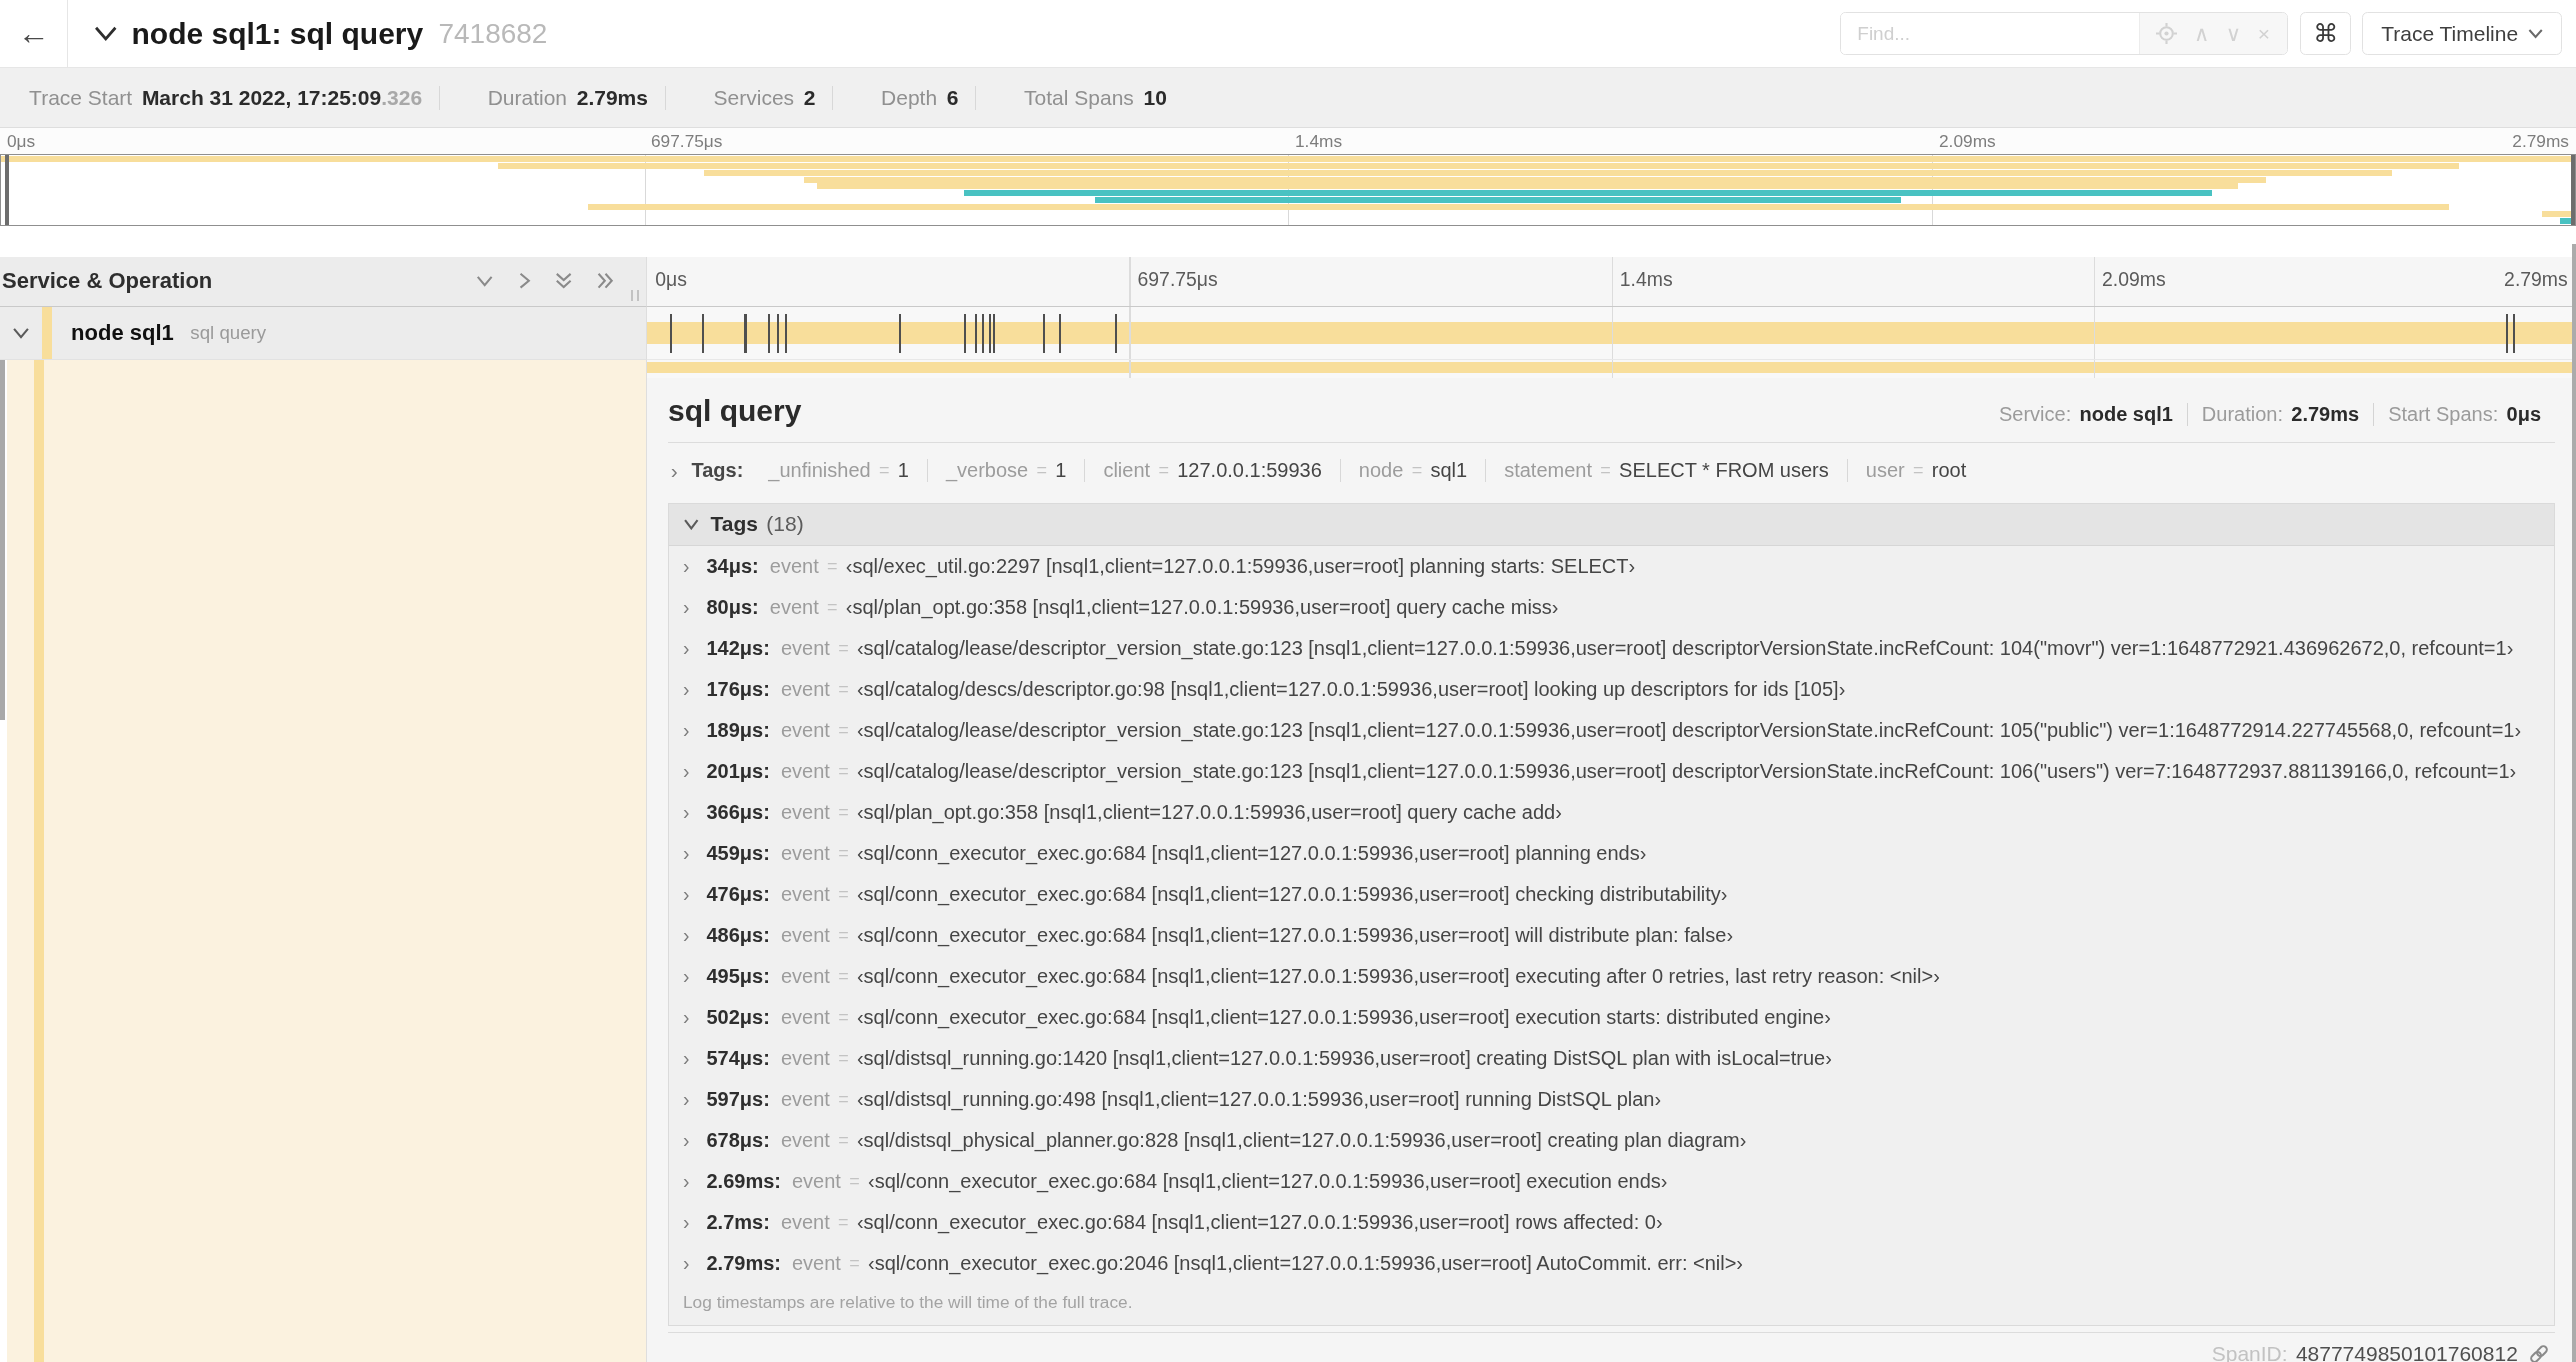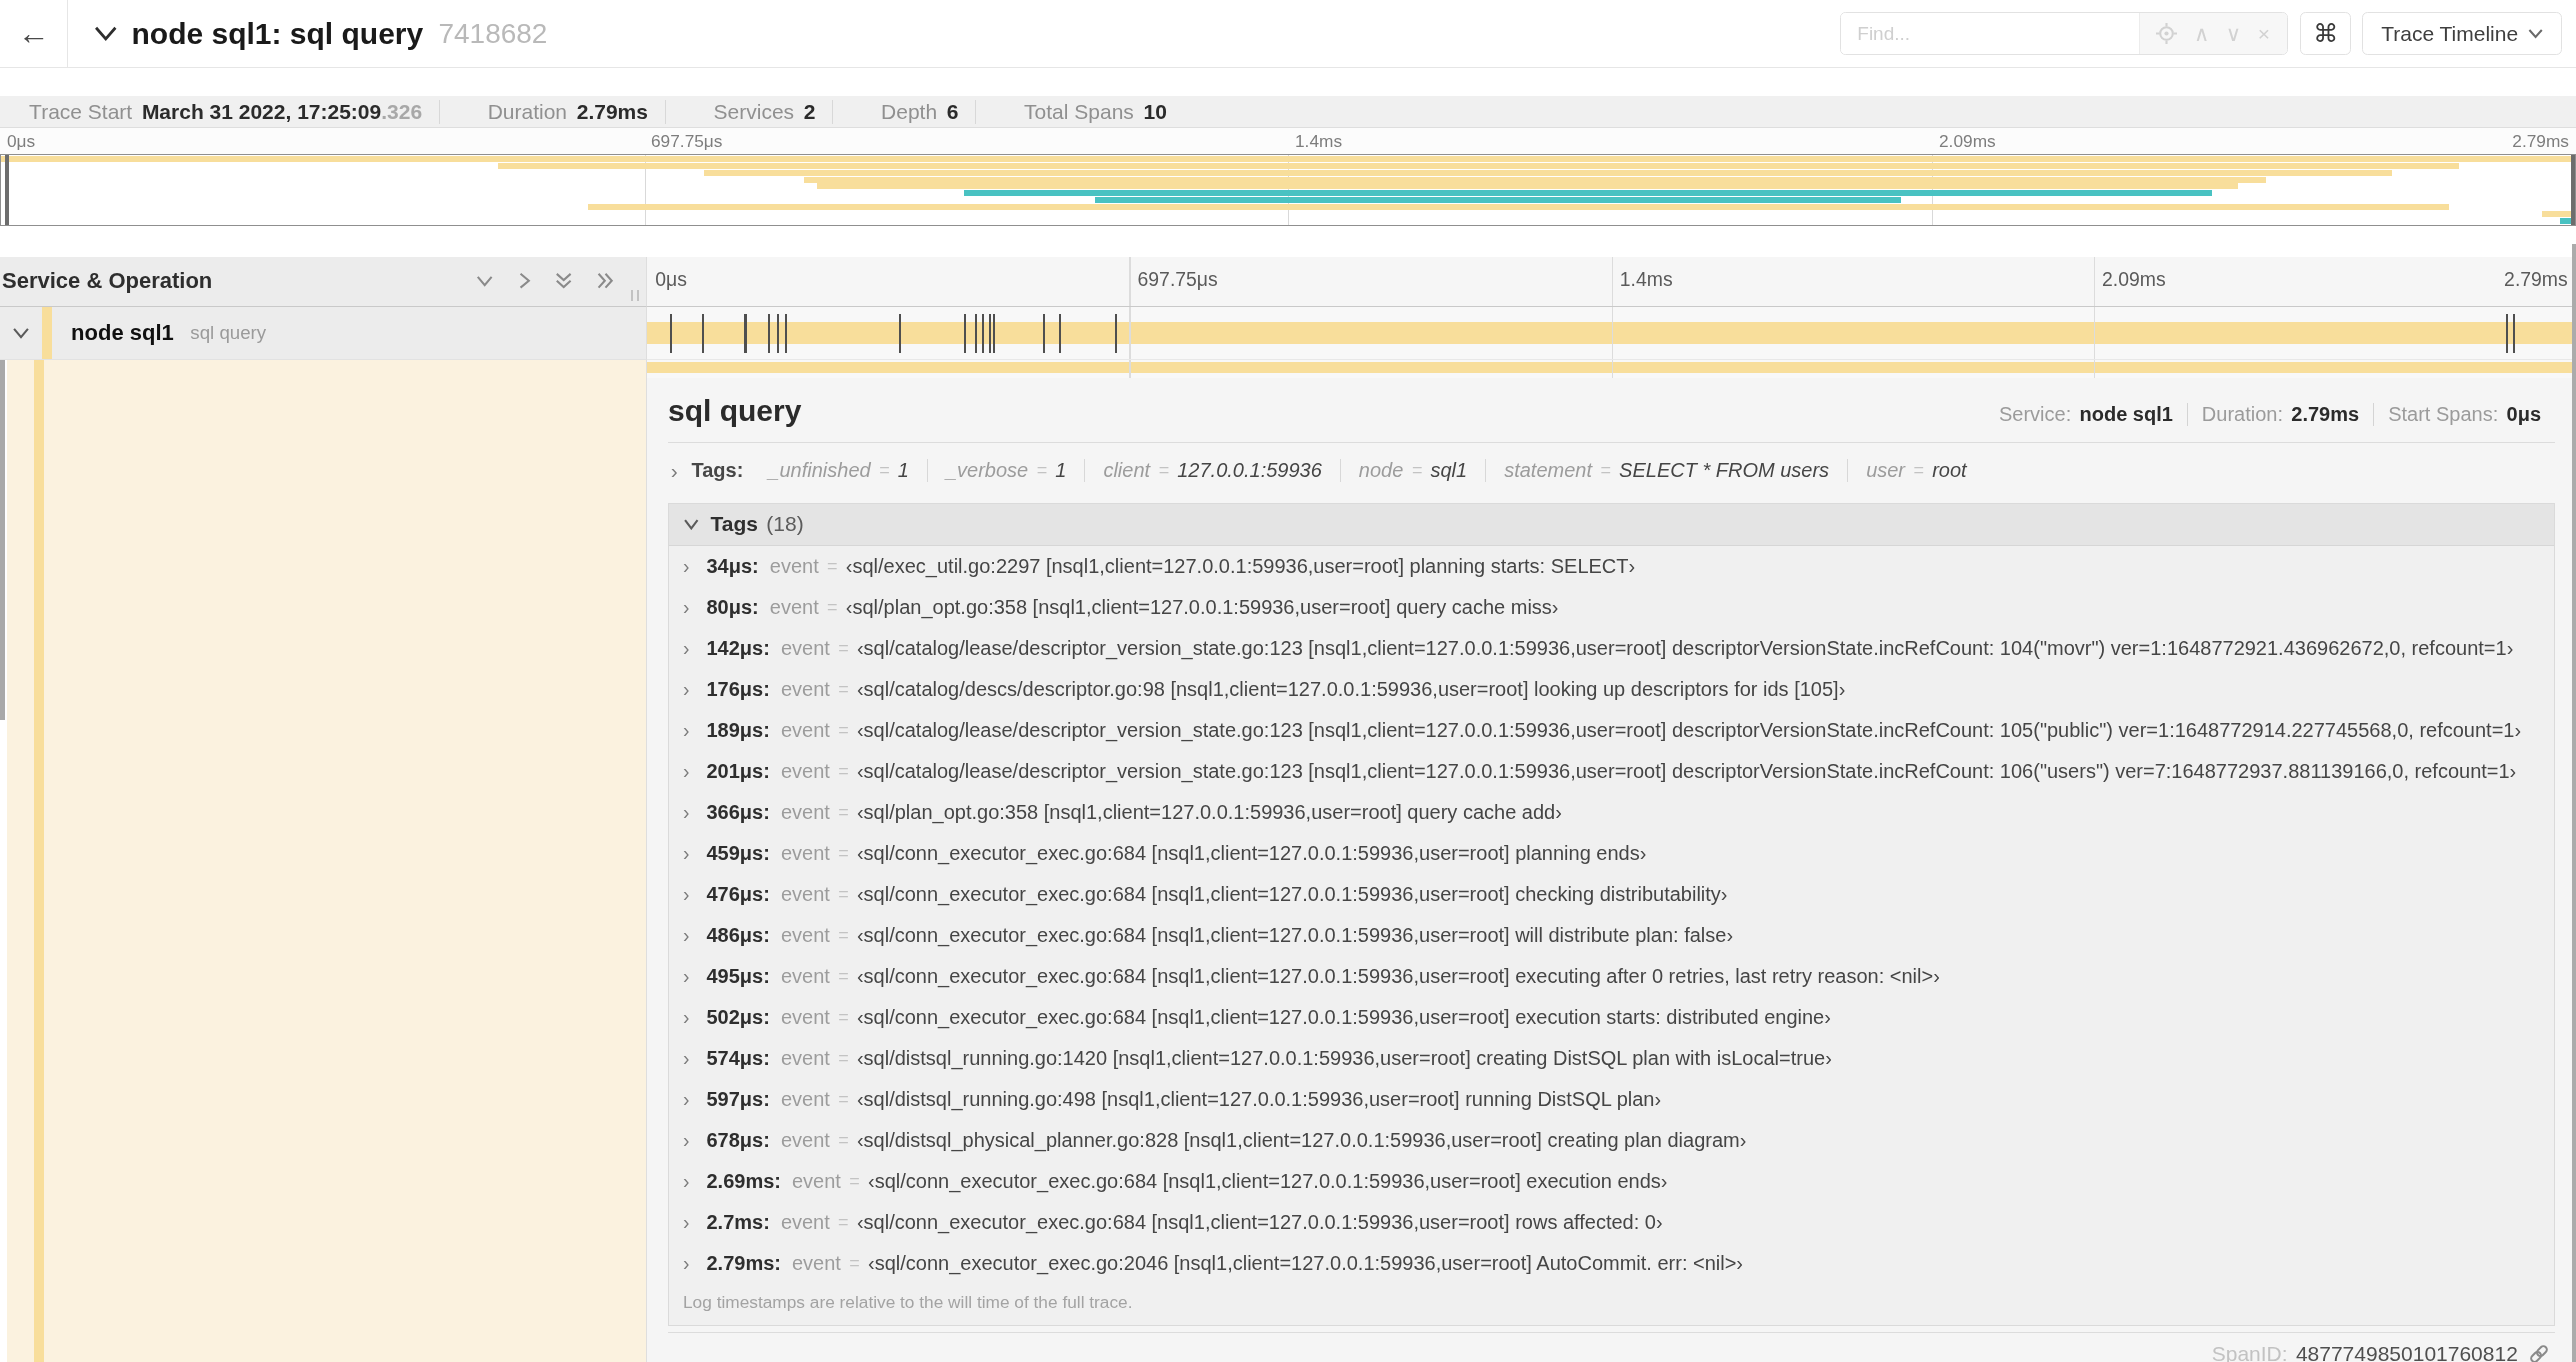--- a/index.html
+++ b/index.html
@@ -23,21 +23,21 @@
                 font-family:"Liberation Sans", sans-serif; color:#444; background:#fff; }
   .find-input::placeholder { color:#cfcfcf; }
   .find-btns { width:148px; background:#f7f7f7; border-left:1.4px solid #ececec; display:flex; align-items:center; justify-content:space-evenly; }
   .find-btns .fbtn { display:flex; align-items:center; justify-content:center; color:#d2d2d2; font-size:21px; }
   .cmd-btn { width:51px; height:43px; border:1.4px solid #e2e2e2; border-radius:5.5px; background:#fff;
              display:flex; align-items:center; justify-content:center; font-size:25px; color:#3a3a3a; margin-left:12.5px; cursor:pointer;}
   .view-btn { height:43px; border:1.4px solid #e2e2e2; border-radius:5.5px; background:#fff; margin:0 14px 0 11px;
               display:flex; align-items:center; padding:0 18px; font-size:21px; color:#3f3f3f; cursor:pointer; }
   .view-btn .lbl { margin-right:9.7px; }
   
-  .stats-bar { height:32px; background:#f0f0f0; border-bottom:1.4px solid #dedede; display:flex; align-items:center; padding-left:12.5px;margin-top:28px; }
+  .stats-bar { height:60px; background:#f0f0f0; border-bottom:1.4px solid #dedede; display:flex; align-items:center; padding-left:12.5px; }
   .stat { display:flex; align-items:center; padding:0 16.6px; font-size:21px; }
   .stat + .stat { border-left:1.4px solid #d8d8d8;padding-left:48px; }
   .stat .k { color:#909090; margin-right:9.7px; }
   .stat .v { color:#2b2b2b; font-weight:bold; }
   .stat .v .dim { color:#a8a8a8; }
   
   .mini-labels { position:relative; height:26px; background:#fcfcfc; }
   .mini-labels .tick-lab { position:absolute; top:2.8px; font-size:17.3px; color:#7d7d7d; }
   .mini-canvas { position:relative; height:72px; border:1.4px solid #8f8f8f; background:#fff; overflow:hidden; }
   .mini-grid { position:absolute; top:0; bottom:0; width:1.4px; background:#d9d9d9; }
@@ -315,21 +315,21 @@
               <div class="seg">
                 <span class="mk">Start Spans:</span>
                 <span class="mv">0μs</span>
               </div>
             </div>
         </div>
         <div class="p-divider"></div>
         <div class="tags-row">
           <span class="tags-chev">›</span>
           <span class="tags-label">Tags:</span>
-          <div style="display:flex; align-items:center;font-style:italic;" id="tags-list">
+          <div style="display:flex; align-items:center;" id="tags-list">
               <div class="tag-item">
                 <span class="tag-k">_unfinished</span>
                 <span class="tag-eq">=</span>
                 <span class="tag-v">1</span>
               </div>
               <div class="tag-item">
                 <span class="tag-k">_verbose</span>
                 <span class="tag-eq">=</span>
                 <span class="tag-v">1</span>
               </div>

